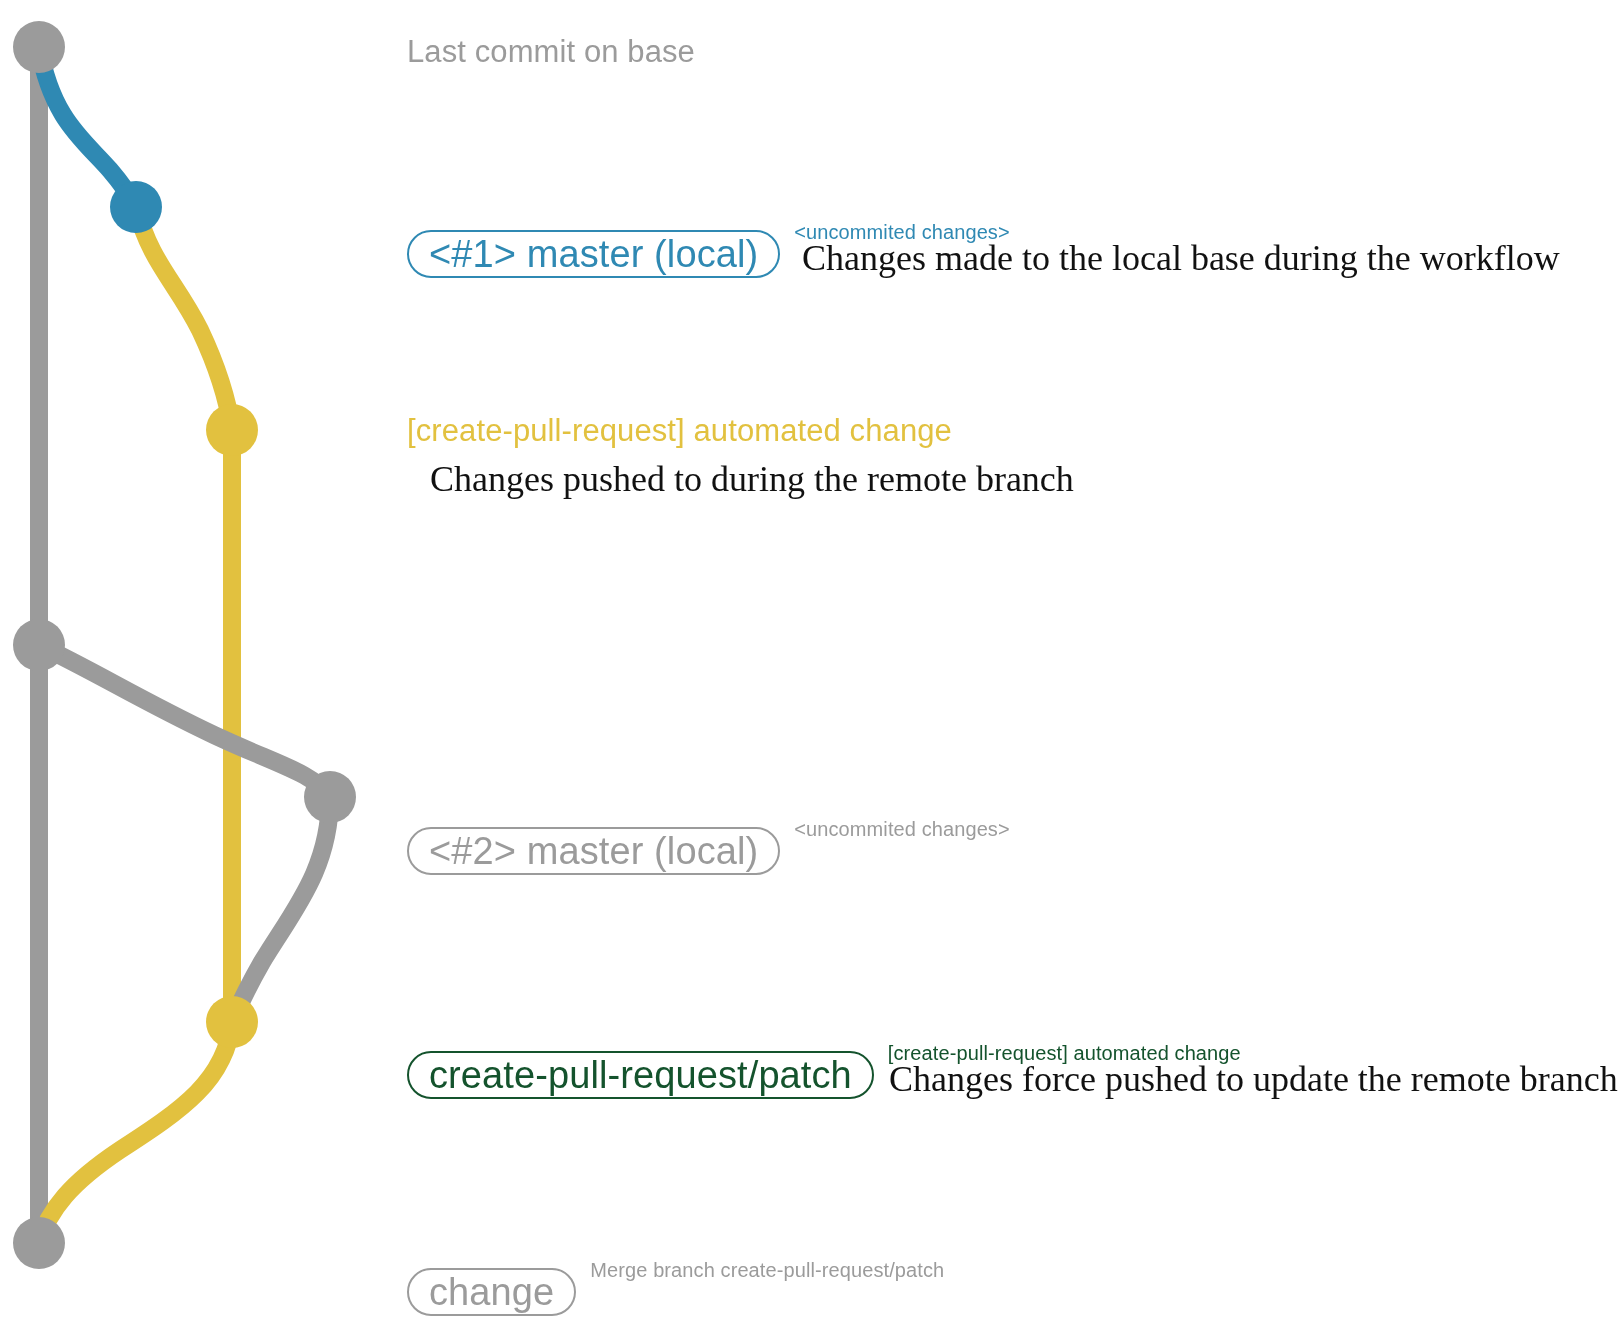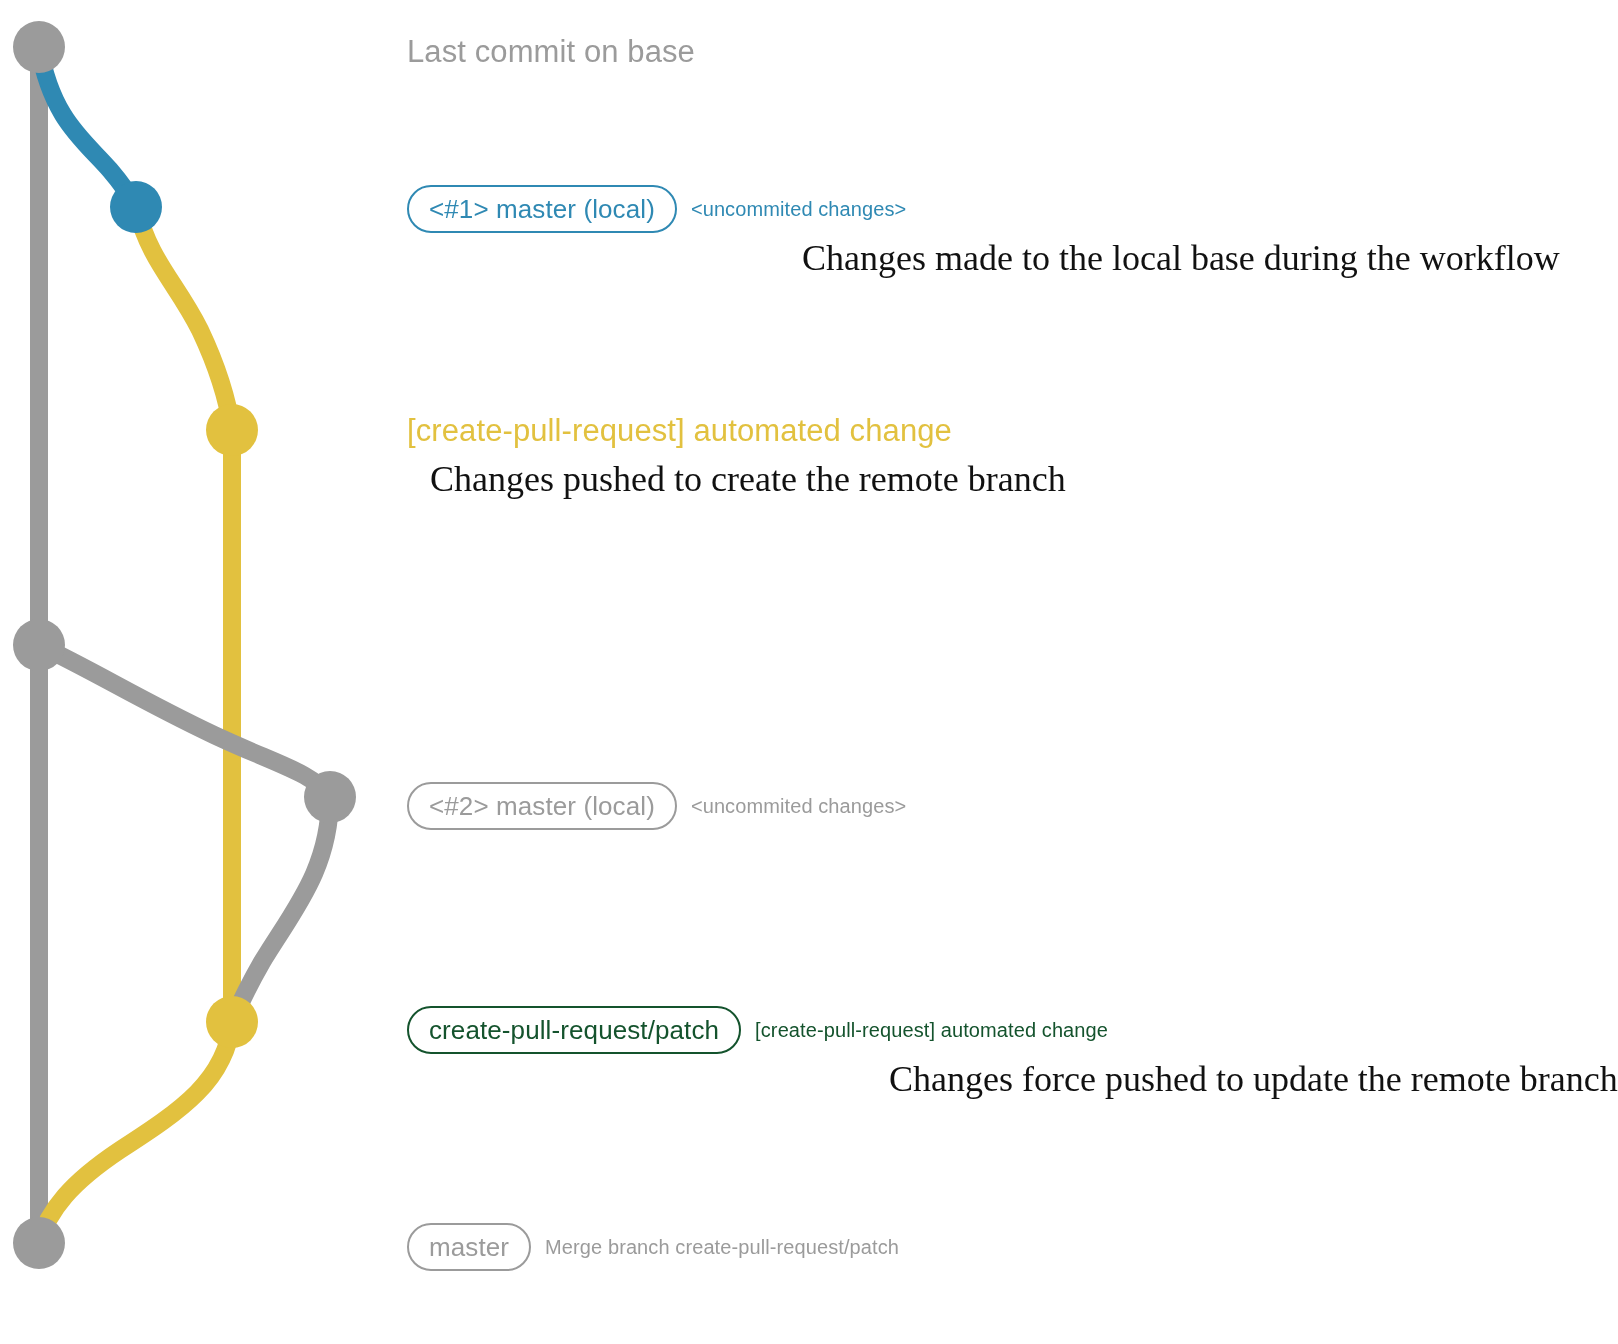--- a/index.html
+++ b/index.html
@@ -63,24 +63,25 @@
 
   .badge {
     display: inline-flex;
     align-items: center;
     justify-content: center;
     box-sizing: border-box;
     height: 48px;
     padding: 17px 20px;
     border-radius: 26px;
     border: 2px solid currentColor;
-    font-size: 26px;
+    font-size: 38px;
     line-height: 1;
     letter-spacing: 0.1px;
     background: #ffffff;
+    margin-top: 45px;
   }
 
   .badge-text {
     font-size: 20px;
     line-height: 1;
     letter-spacing: 0.1px;
   }
 
   .c-blue  { color: #2f89b3; }
   .c-grey  { color: #9b9b9b; }
@@ -131,32 +132,32 @@
 
   <div class="row badge-row" style="top:185px">
     <span class="badge c-blue">&lt;#1&gt; master (local)</span>
     <span class="badge-text c-blue">&lt;uncommited changes&gt;</span>
   </div>
   <div class="desc" style="left:790px; top:240px">Changes made to the local base during the workflow</div>
 
   <div class="row caption-yellow" style="top:415px">
     <span>[create-pull-request] automated change</span>
   </div>
-  <div class="desc" style="left:418px; top:461px">Changes pushed to create the remote branch</div>
+  <div class="desc" style="left:418px; top:461px">Changes pushed to during the remote branch</div>
 
 
   <div class="row badge-row" style="top:782px">
     <span class="badge c-grey">&lt;#2&gt; master (local)</span>
     <span class="badge-text c-grey">&lt;uncommited changes&gt;</span>
   </div>
 
   <div class="row badge-row" style="top:1006px">
     <span class="badge c-gold">create-pull-request/patch</span>
     <span class="badge-text c-gold">[create-pull-request] automated change</span>
   </div>
   <div class="desc" style="left:877px; top:1061px">Changes force pushed to update the remote branch</div>
 
   <div class="row badge-row" style="top:1223px">
-    <span class="badge c-grey">master</span>
+    <span class="badge c-grey">change</span>
     <span class="badge-text c-grey">Merge branch create-pull-request/patch</span>
   </div>
 
 </div>
 
 </body></html>

